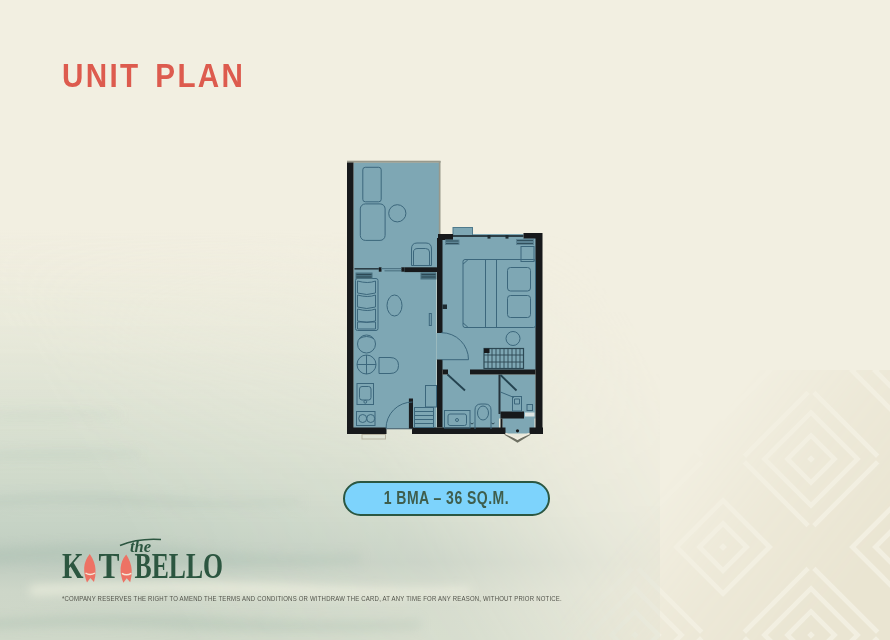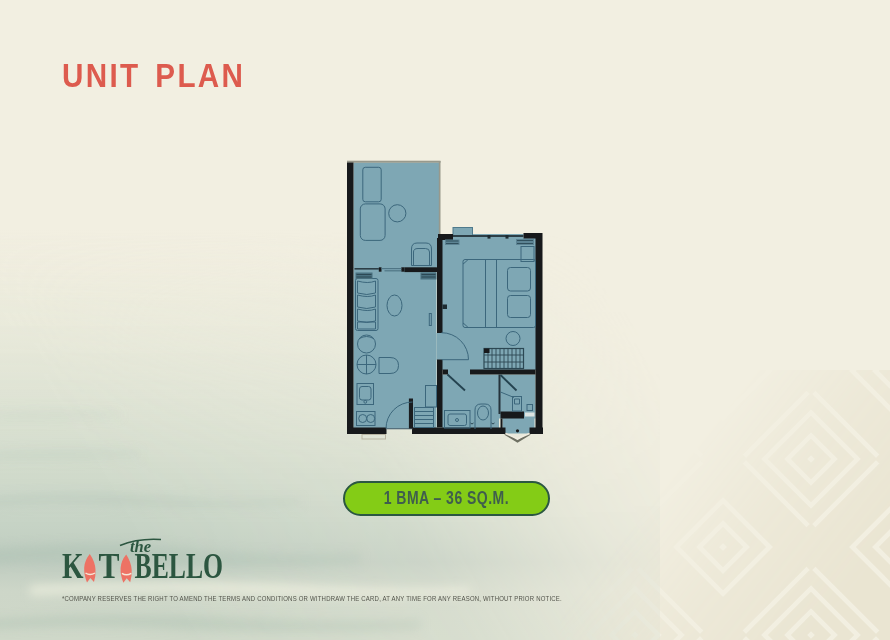--- a/index.html
+++ b/index.html
@@ -3,21 +3,21 @@
 <meta charset="utf-8">
 <style>
   html,body{margin:0;padding:0;}
   body{width:890px;height:640px;position:relative;overflow:hidden;
        background:#f2efe1;font-family:"Liberation Sans", sans-serif;}
   .abs{position:absolute;}
   #title{left:62px;top:57px;color:#dd5b4e;font-size:33.5px;font-weight:bold;
          letter-spacing:2.6px;word-spacing:5px;transform:scaleX(0.885);transform-origin:left top;
          white-space:nowrap;}
   #pill{left:343px;top:481px;width:203px;height:31px;border:2.5px solid #2b5742;
-        border-radius:19px;background:#84cc16;display:flex;align-items:center;
+        border-radius:19px;background:#7dd3fc;display:flex;align-items:center;
         justify-content:center;}
   #pill span{font-size:17.5px;font-weight:bold;color:#3f5e4d;letter-spacing:0.6px;
         transform:scaleX(0.8);white-space:nowrap;}
   #disclaimer{left:62px;top:593.5px;font-size:7.3px;color:#53544b;letter-spacing:0.25px;
         transform:scaleX(0.822);transform-origin:left top;white-space:nowrap;}
 </style>
 </head>
 <body>
 
 <svg class="abs" style="left:0;top:230px;" width="660" height="410" viewBox="0 0 660 410">

